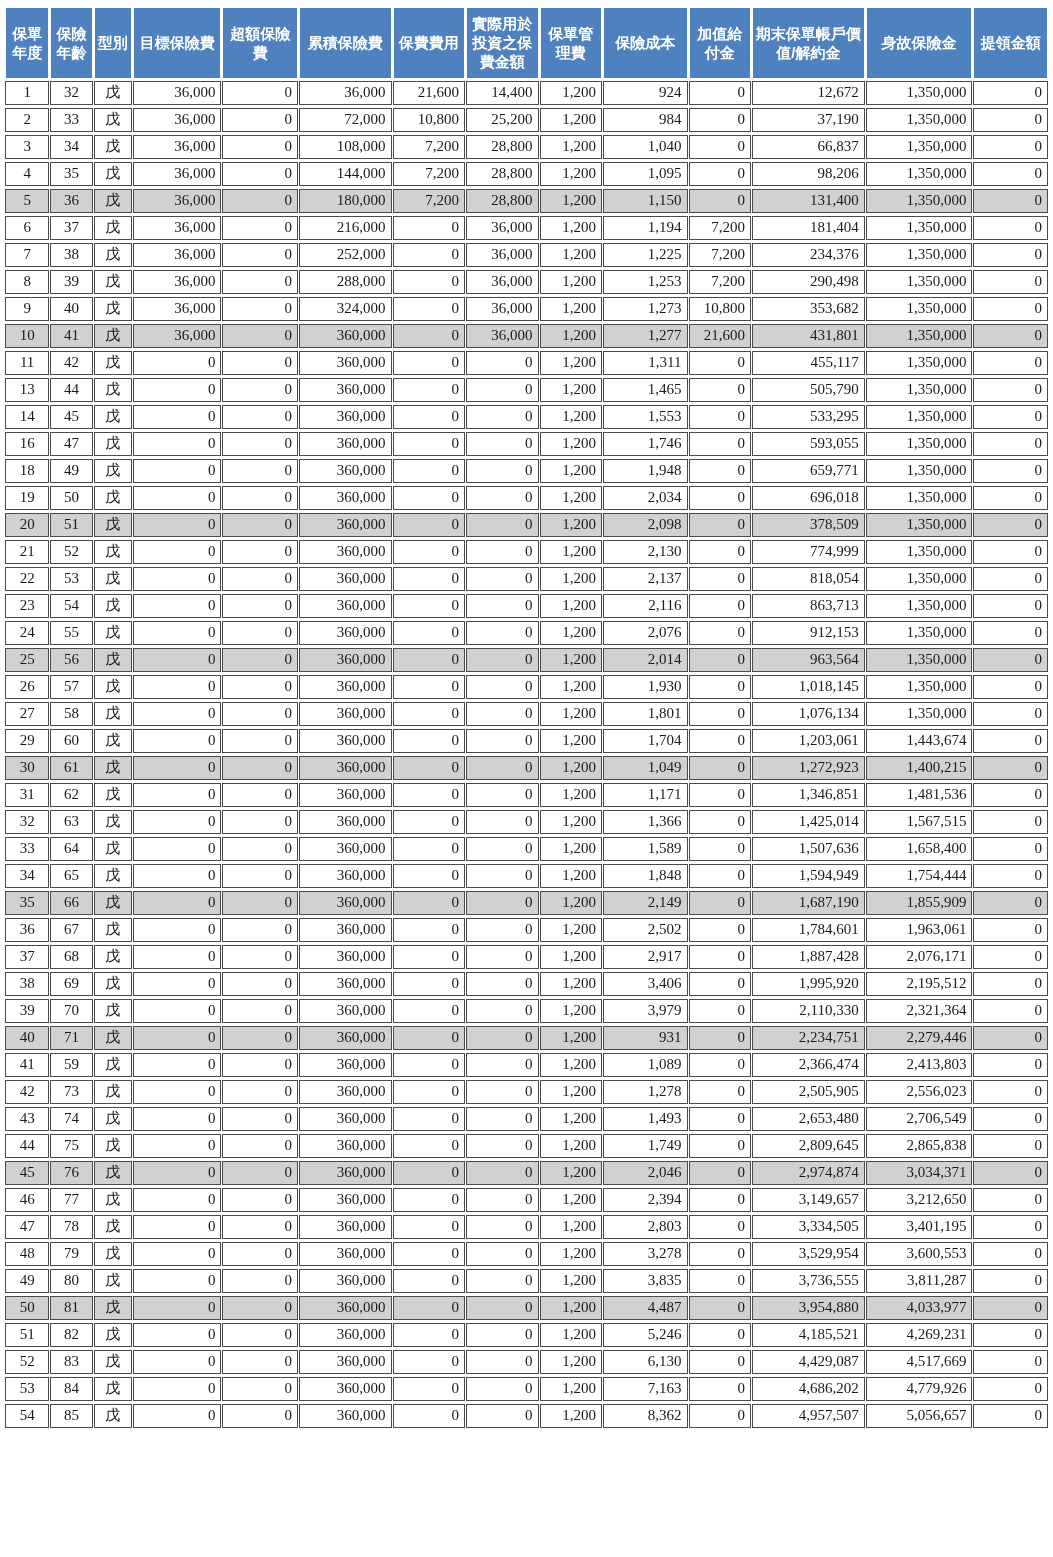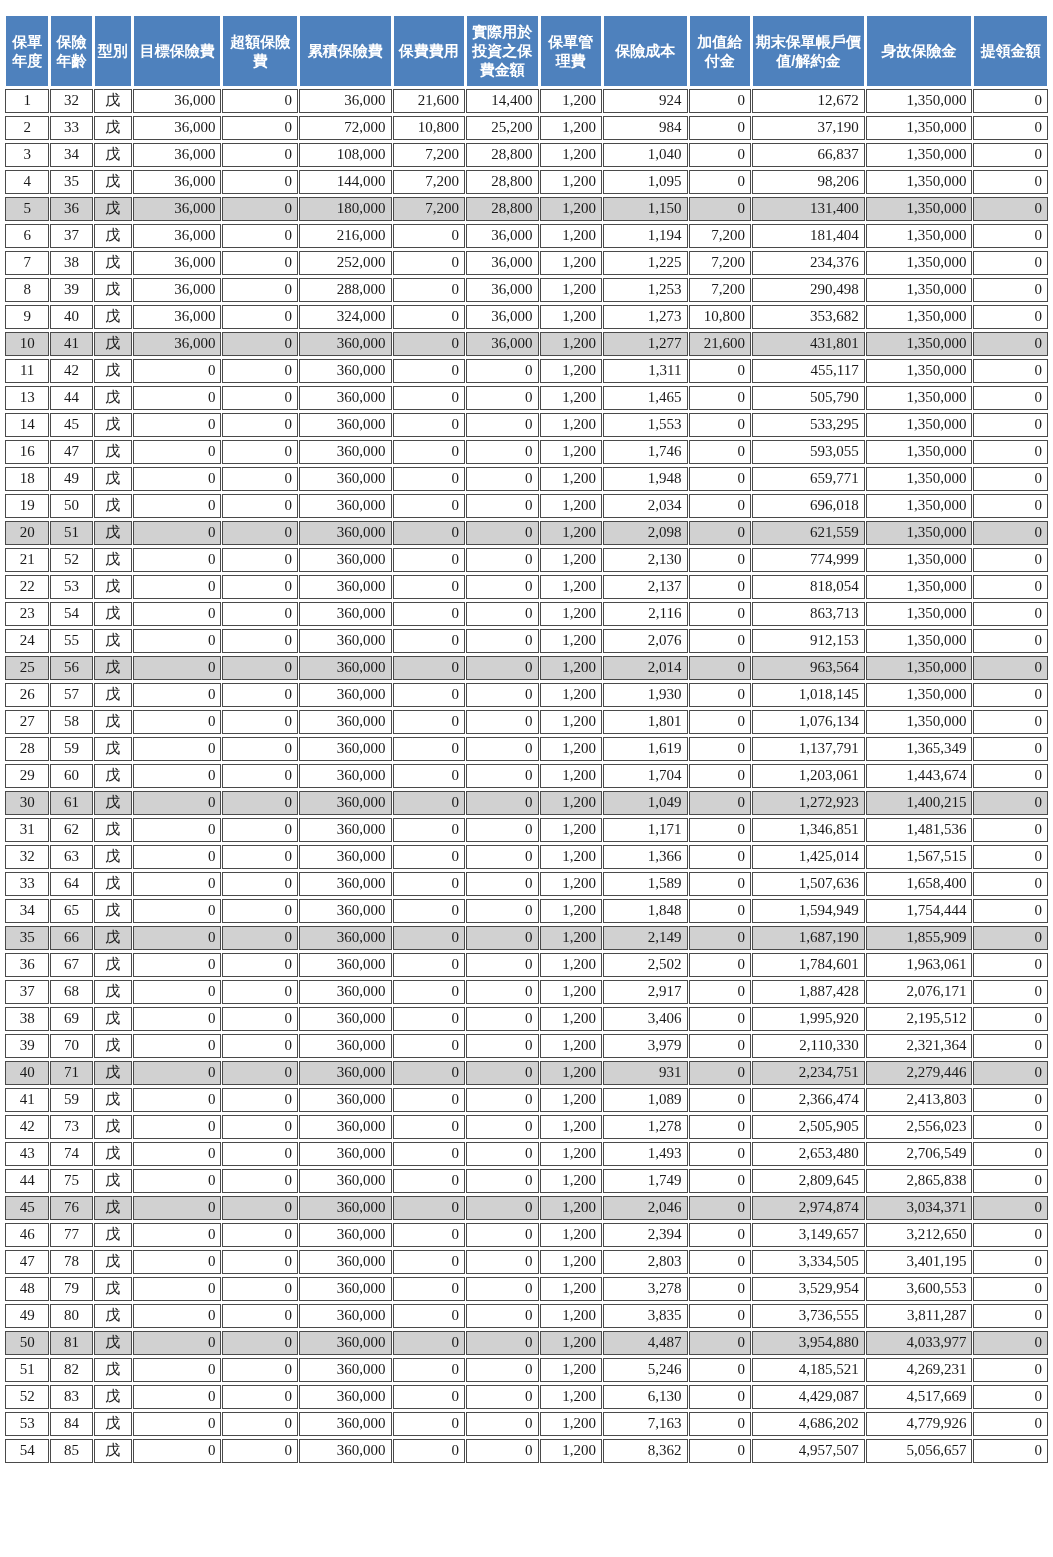--- a/index.html
+++ b/index.html
@@ -14,21 +14,21 @@
     box-sizing: border-box;
     padding: 5px 4px;
     background: #ffffff;
     overflow: hidden;
   }
   table.policy {
     border-collapse: separate;
     border-spacing: 1px 3px;
     table-layout: fixed;
     width: 1045px;
-    margin: 8px auto;
+    margin: 0 auto;
   }
   table.policy th {
     background: var(--header-bg, #4E81BD);
     color: var(--header-text, #ffffff);
     font-family: "Liberation Sans", "DejaVu Sans", sans-serif;
     font-weight: bold;
     font-size: 15px;
     line-height: 1.28;
     text-align: center;
     vertical-align: middle;
@@ -355,21 +355,21 @@
           <td class="ctr">51</td>
           <td class="ctr">戊</td>
           <td class="num">0</td>
           <td class="num">0</td>
           <td class="num">360,000</td>
           <td class="num">0</td>
           <td class="num">0</td>
           <td class="num">1,200</td>
           <td class="num">2,098</td>
           <td class="num">0</td>
-          <td class="num">621,559</td>
+          <td class="num">378,509</td>
           <td class="num">1,350,000</td>
           <td class="num">0</td>
         </tr>
         <tr>
           <td class="ctr">21</td>
           <td class="ctr">52</td>
           <td class="ctr">戊</td>
           <td class="num">0</td>
           <td class="num">0</td>
           <td class="num">360,000</td>
@@ -469,36 +469,20 @@
           <td class="num">0</td>
           <td class="num">0</td>
           <td class="num">360,000</td>
           <td class="num">0</td>
           <td class="num">0</td>
           <td class="num">1,200</td>
           <td class="num">1,801</td>
           <td class="num">0</td>
           <td class="num">1,076,134</td>
           <td class="num">1,350,000</td>
-          <td class="num">0</td>
-        </tr>
-        <tr>
-          <td class="ctr">28</td>
-          <td class="ctr">59</td>
-          <td class="ctr">戊</td>
-          <td class="num">0</td>
-          <td class="num">0</td>
-          <td class="num">360,000</td>
-          <td class="num">0</td>
-          <td class="num">0</td>
-          <td class="num">1,200</td>
-          <td class="num">1,619</td>
-          <td class="num">0</td>
-          <td class="num">1,137,791</td>
-          <td class="num">1,365,349</td>
           <td class="num">0</td>
         </tr>
         <tr>
           <td class="ctr">29</td>
           <td class="ctr">60</td>
           <td class="ctr">戊</td>
           <td class="num">0</td>
           <td class="num">0</td>
           <td class="num">360,000</td>
           <td class="num">0</td>

